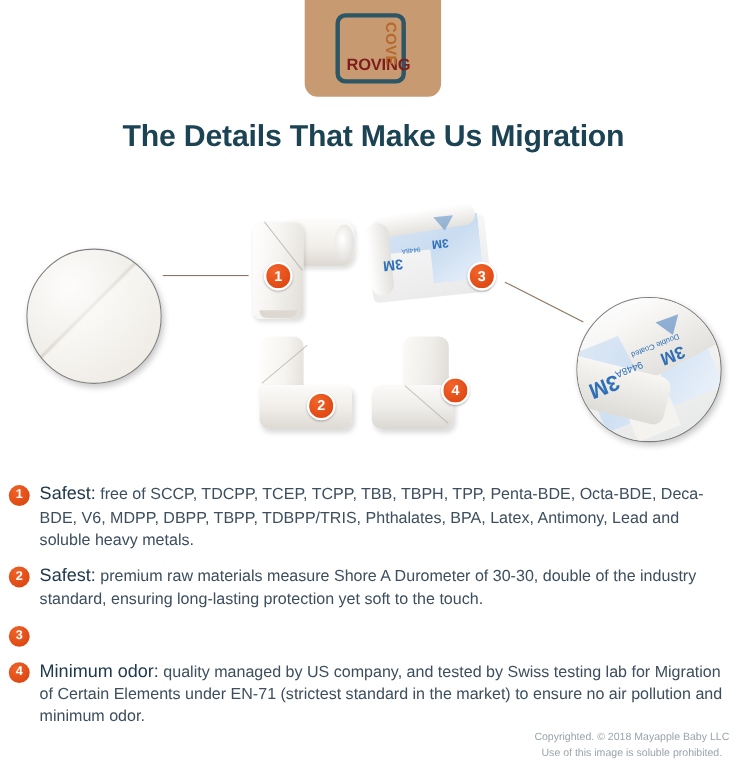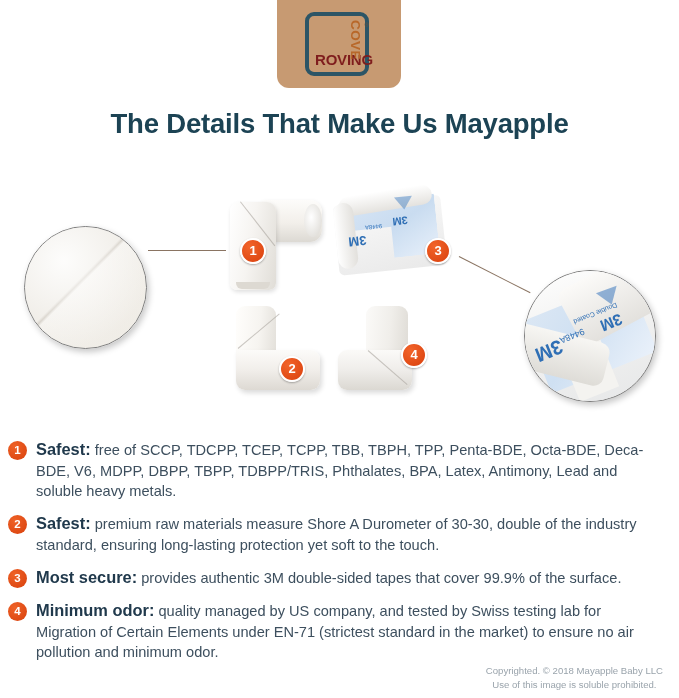--- a/index.html
+++ b/index.html
@@ -388,21 +388,21 @@
     text-align: center;
     margin-top: 3px;
     margin-right: 9px;
   }
   .feature-text {
     font-size: 14.6px;
     line-height: 1.38;
     color: #3d4f5e;
   }
   .feature-title {
-    font-weight: bold;
+    font-weight: normal;
     font-size: 16.4px;
     color: #20394c;
   }
 
   
   .footer {
     position: absolute;
     right: 16px;
     bottom: 6px;
     text-align: center;
@@ -418,21 +418,21 @@
 <div class="logo-wrap">
   <div class="logo-tile">
     <div class="logo-inner">
       <span class="logo-roving">ROVING</span>
       <span class="logo-cove">COVE</span>
       <span class="logo-tm">®</span>
     </div>
   </div>
 </div>
 
-<div class="page-title">The Details That Make Us Mayapple</div>
+<div class="page-title">The Details That Make Us Migration</div>
 
 <div class="stage">
 
   <div class="mag mag-left"></div>
 
   <div class="conn conn-h"></div>
 
   <div class="guard g1">
     <div class="arm-h"></div>
     <div class="arm-v"></div>
@@ -498,24 +498,20 @@
   <div class="feature-row">
     <div class="badge-list">2</div>
     <div class="feature-text">
       <span class="feature-title">Safest:</span>
       <span>premium raw materials measure Shore A Durometer of 30-30, double of the industry standard, ensuring long-lasting protection yet soft to the touch.</span>
     </div>
   </div>
 
   <div class="feature-row">
     <div class="badge-list">3</div>
-    <div class="feature-text">
-      <span class="feature-title">Most secure:</span>
-      <span>provides authentic 3M double-sided tapes that cover 99.9% of the surface.</span>
-    </div>
   </div>
 
   <div class="feature-row">
     <div class="badge-list">4</div>
     <div class="feature-text">
       <span class="feature-title">Minimum odor:</span>
       <span>quality managed by US company, and tested by Swiss testing lab for Migration of Certain Elements under EN-71 (strictest standard in the market) to ensure no air pollution and minimum odor.</span>
     </div>
   </div>
 </div>

